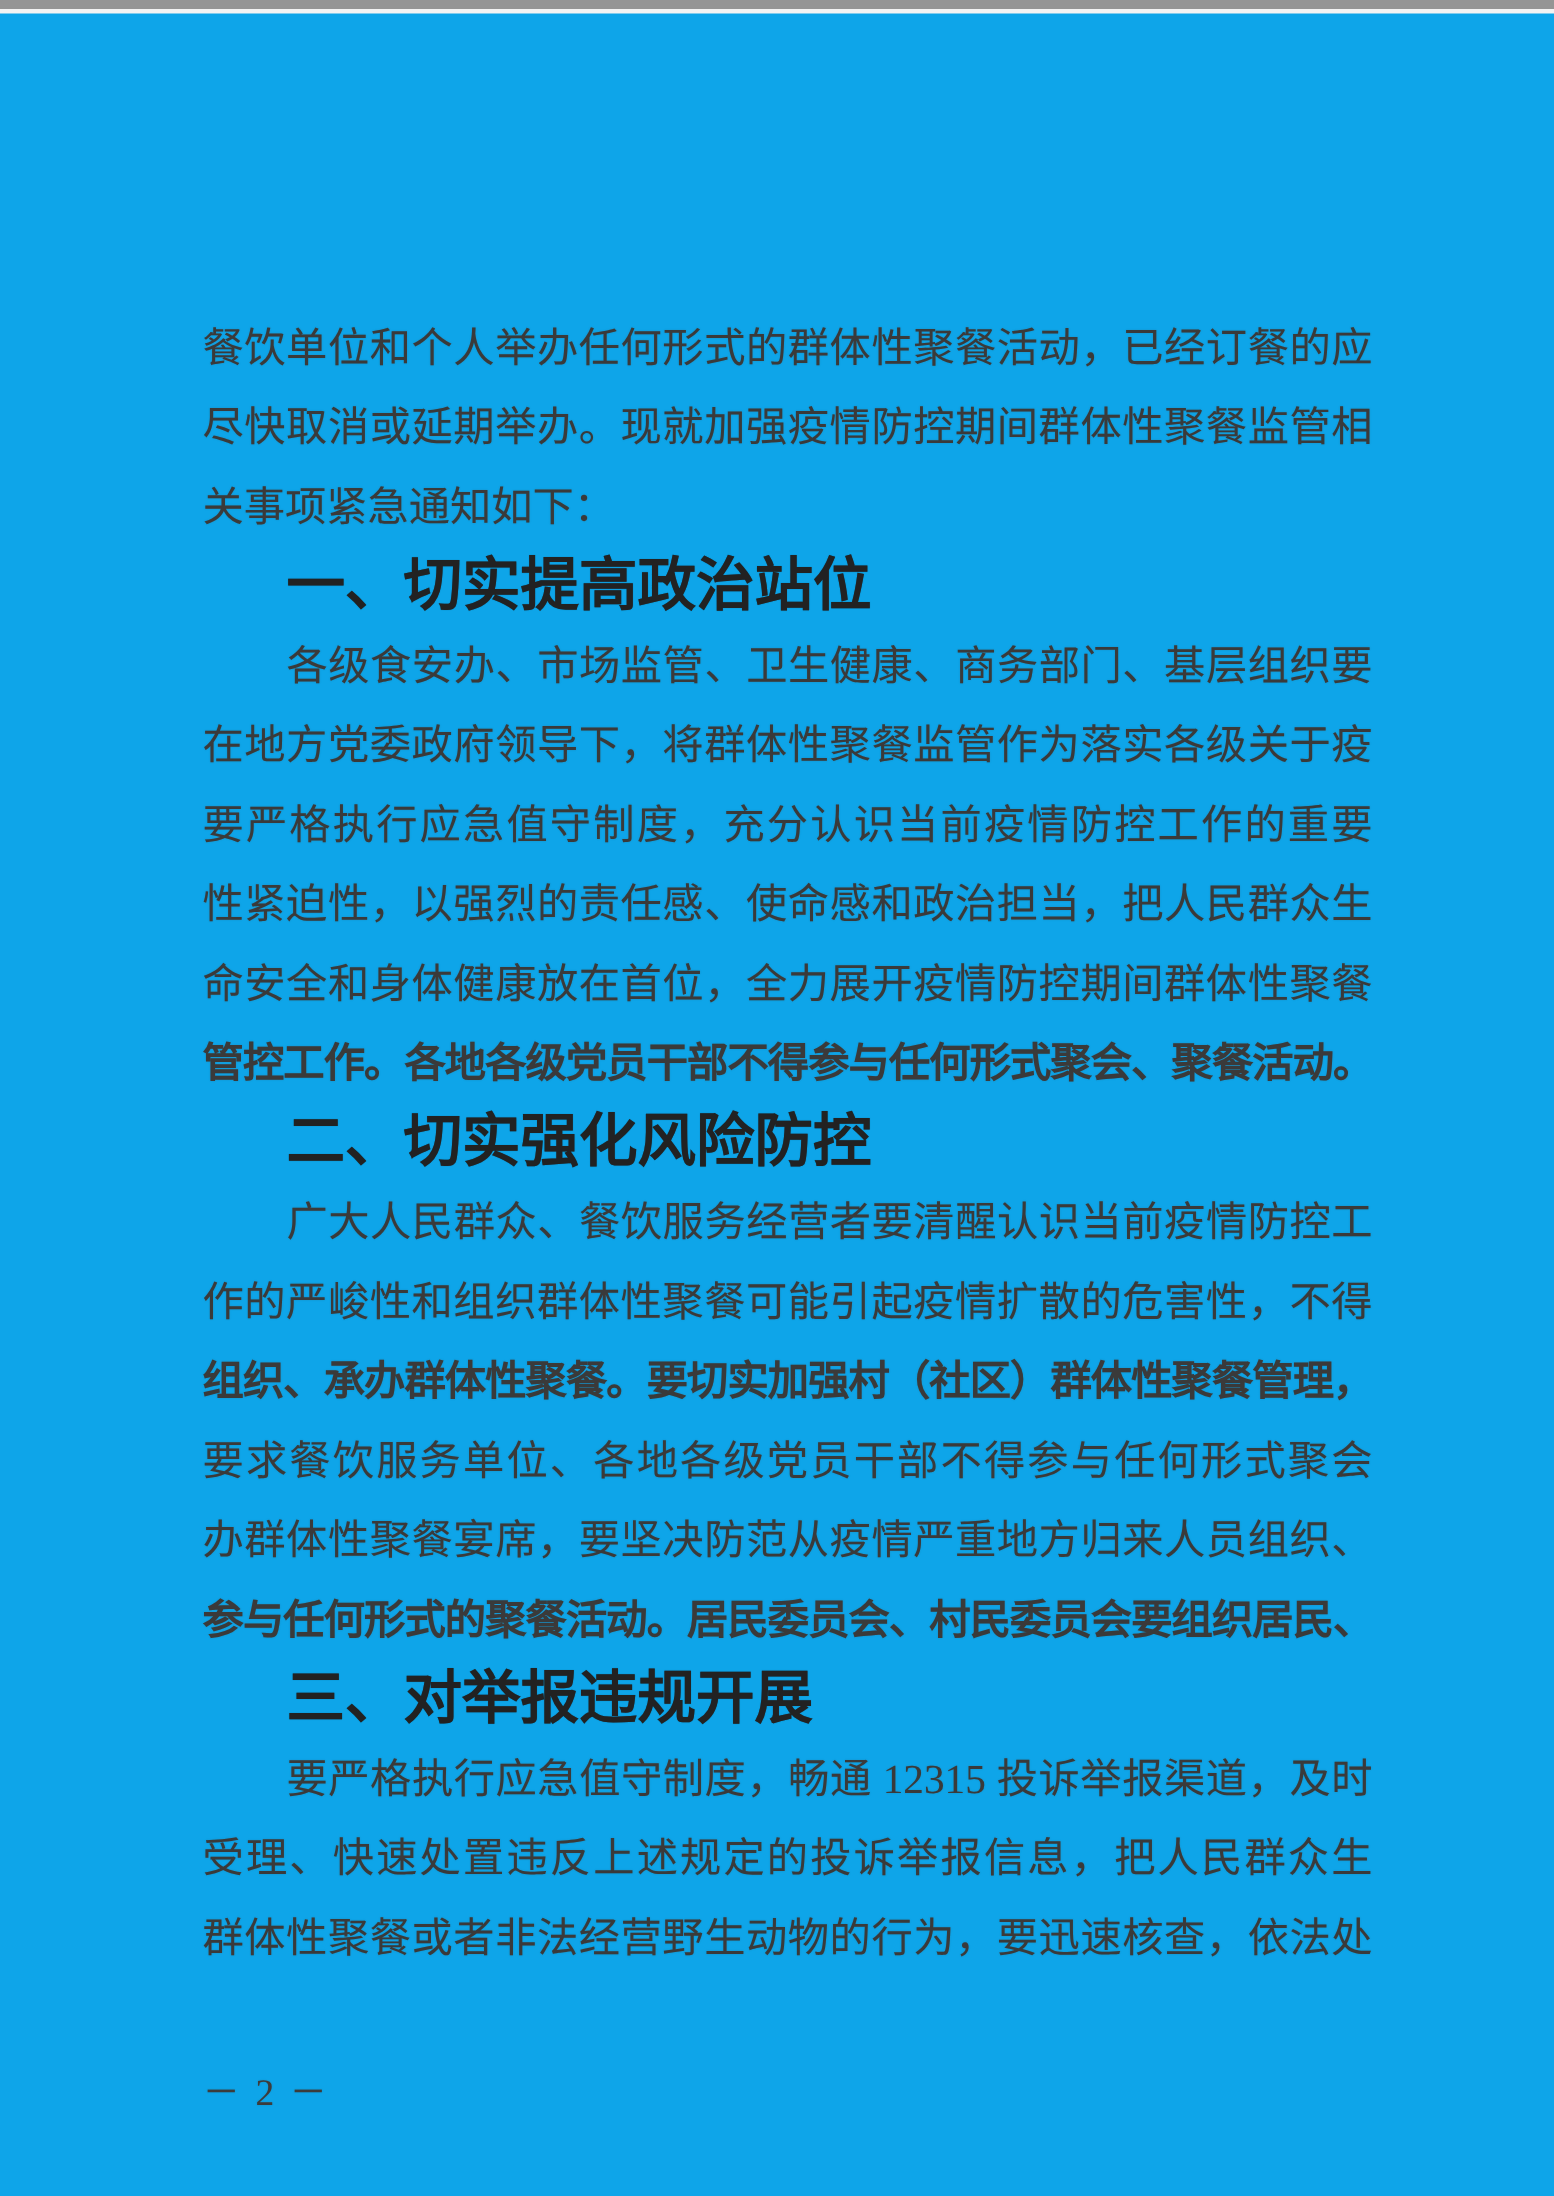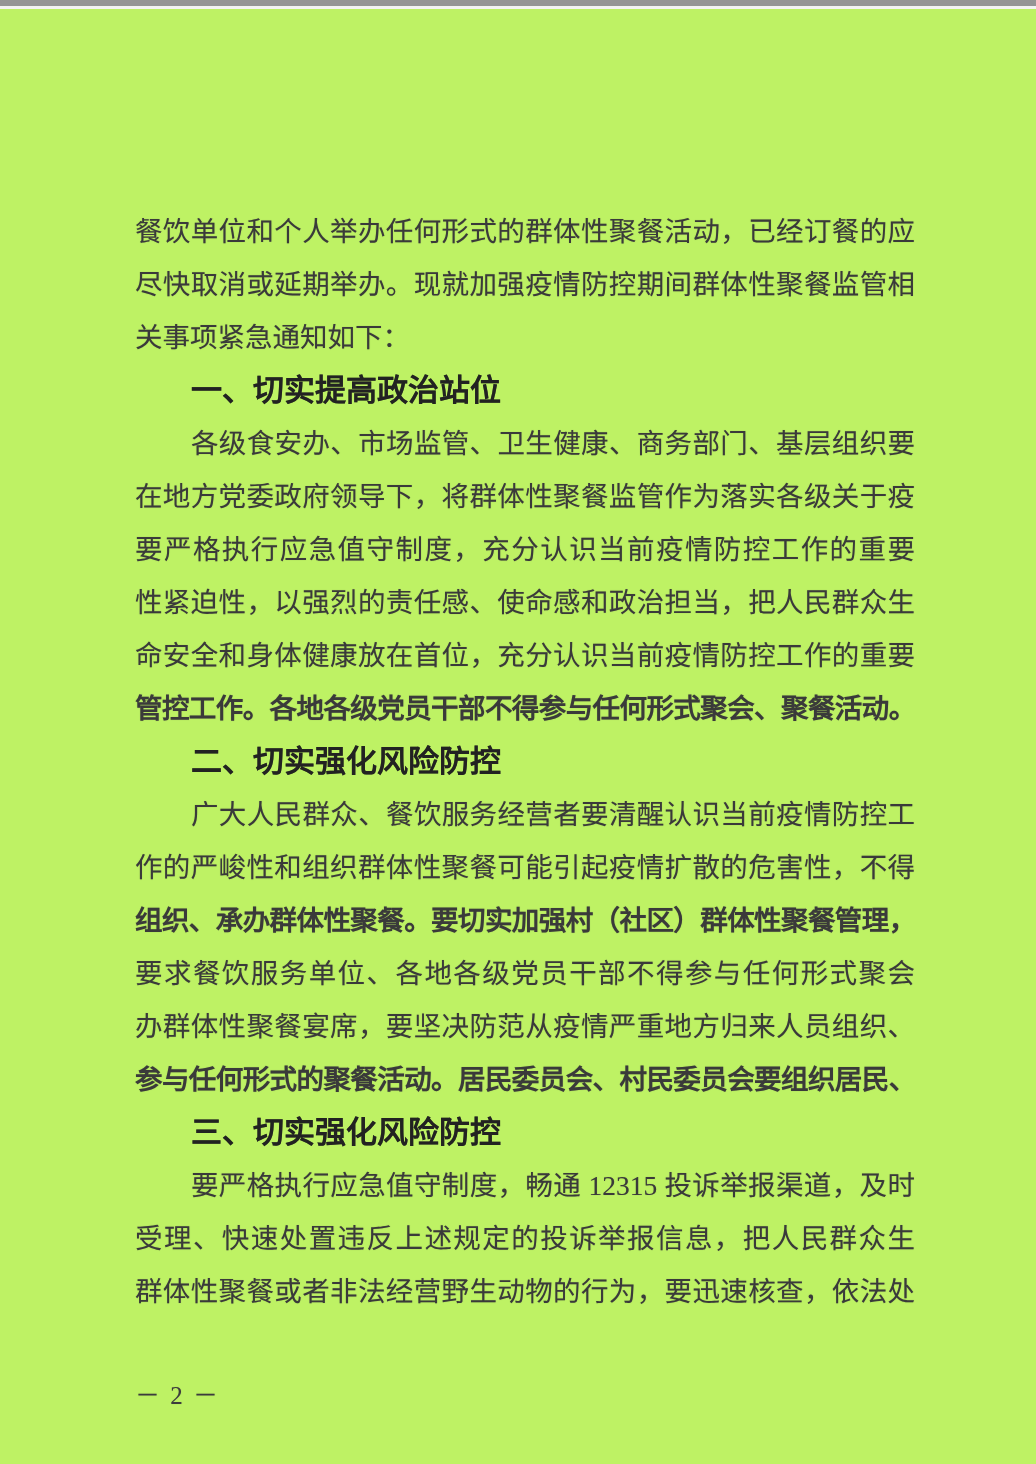--- a/index.html
+++ b/index.html
@@ -4,21 +4,21 @@
 <style>
   html, body {
     margin: 0;
     padding: 0;
     background: #ffffff;
   }
   .page {
     position: relative;
     width: 1036px;
     height: 1464px;
-    background: #bef264;
+    background: #0ea5e9;
     overflow: hidden;
     font-family: "Liberation Serif", serif;
   }
   .scan-band {
     position: absolute;
     top: 0; left: 0;
     width: 100%;
     height: 6px;
     background: #959595;
   }
@@ -57,21 +57,21 @@
     letter-spacing: -1.2px;
     font-weight: bold;
   }
   .line.end {
     text-align: left;
     text-align-last: left;
   }
   .line.heading {
     font-family: "Liberation Sans", sans-serif;
     font-weight: 700;
-    font-size: 31px;
+    font-size: 39px;
     color: #222222;
     text-indent: 56px;
     text-shadow: 0 0 0.5px rgba(20,20,20,0.55);
     text-align: left;
     text-align-last: left;
   }
   .page-number {
     position: absolute;
     left: 135px;
     top: 1378px;
@@ -94,31 +94,31 @@
 
     <div class="line j">餐饮单位和个人举办任何形式的群体性聚餐活动，已经订餐的应</div>
     <div class="line j">尽快取消或延期举办。现就加强疫情防控期间群体性聚餐监管相</div>
     <div class="line end">关事项紧急通知如下：</div>
 
     <div class="line heading">一、切实提高政治站位</div>
     <div class="line j first">各级食安办、市场监管、卫生健康、商务部门、基层组织要</div>
     <div class="line j">在地方党委政府领导下，将群体性聚餐监管作为落实各级关于疫</div>
     <div class="line j">要严格执行应急值守制度，充分认识当前疫情防控工作的重要</div>
     <div class="line j">性紧迫性，以强烈的责任感、使命感和政治担当，把人民群众生</div>
-    <div class="line j">命安全和身体健康放在首位，充分认识当前疫情防控工作的重要</div>
+    <div class="line j">命安全和身体健康放在首位，全力展开疫情防控期间群体性聚餐</div>
     <div class="line j tight">管控工作。各地各级党员干部不得参与任何形式聚会、聚餐活动。</div>
 
     <div class="line heading">二、切实强化风险防控</div>
     <div class="line j first">广大人民群众、餐饮服务经营者要清醒认识当前疫情防控工</div>
     <div class="line j">作的严峻性和组织群体性聚餐可能引起疫情扩散的危害性，不得</div>
     <div class="line j tight">组织、承办群体性聚餐。要切实加强村（社区）群体性聚餐管理，</div>
     <div class="line j">要求餐饮服务单位、各地各级党员干部不得参与任何形式聚会</div>
     <div class="line j">办群体性聚餐宴席，要坚决防范从疫情严重地方归来人员组织、</div>
     <div class="line j tight">参与任何形式的聚餐活动。居民委员会、村民委员会要组织居民、</div>
 
-    <div class="line heading">三、切实强化风险防控</div>
+    <div class="line heading">三、对举报违规开展</div>
     <div class="line j first">要严格执行应急值守制度，畅通 12315 投诉举报渠道，及时</div>
     <div class="line j">受理、快速处置违反上述规定的投诉举报信息，把人民群众生</div>
     <div class="line j">群体性聚餐或者非法经营野生动物的行为，要迅速核查，依法处</div>
   </div>
 
   <div class="page-number">－ 2 －</div>
 </div>
 
 </body></html>

